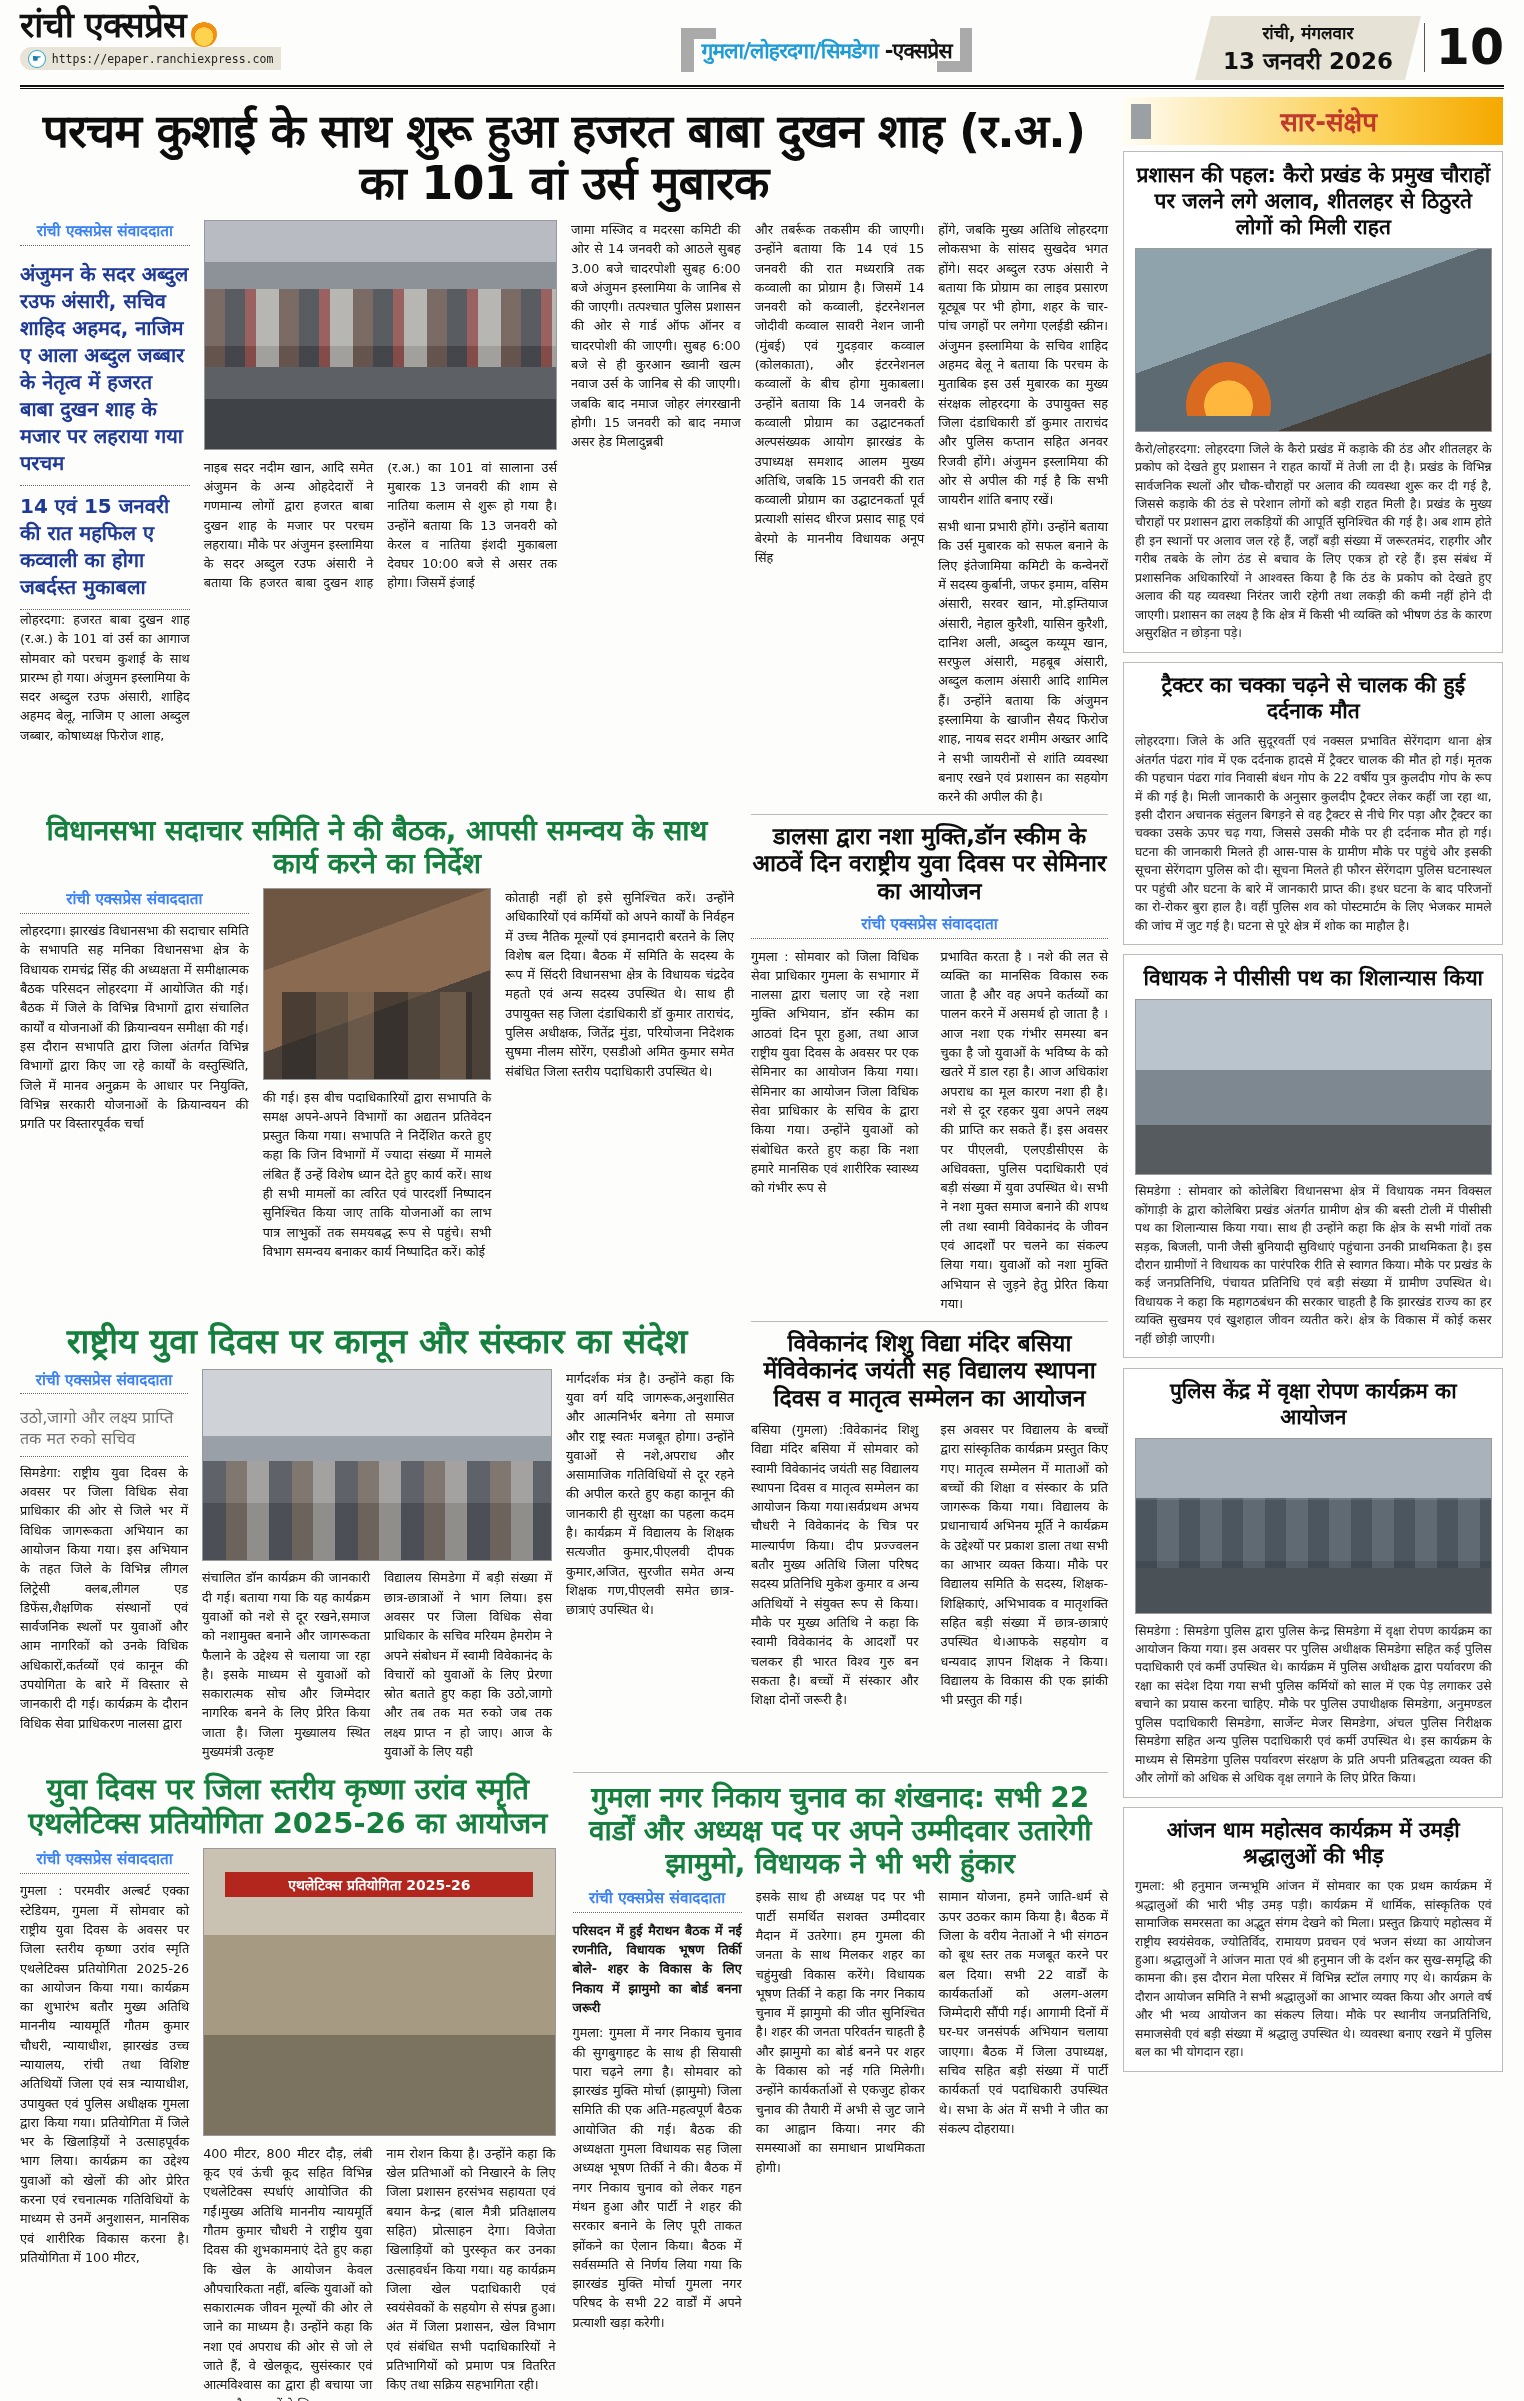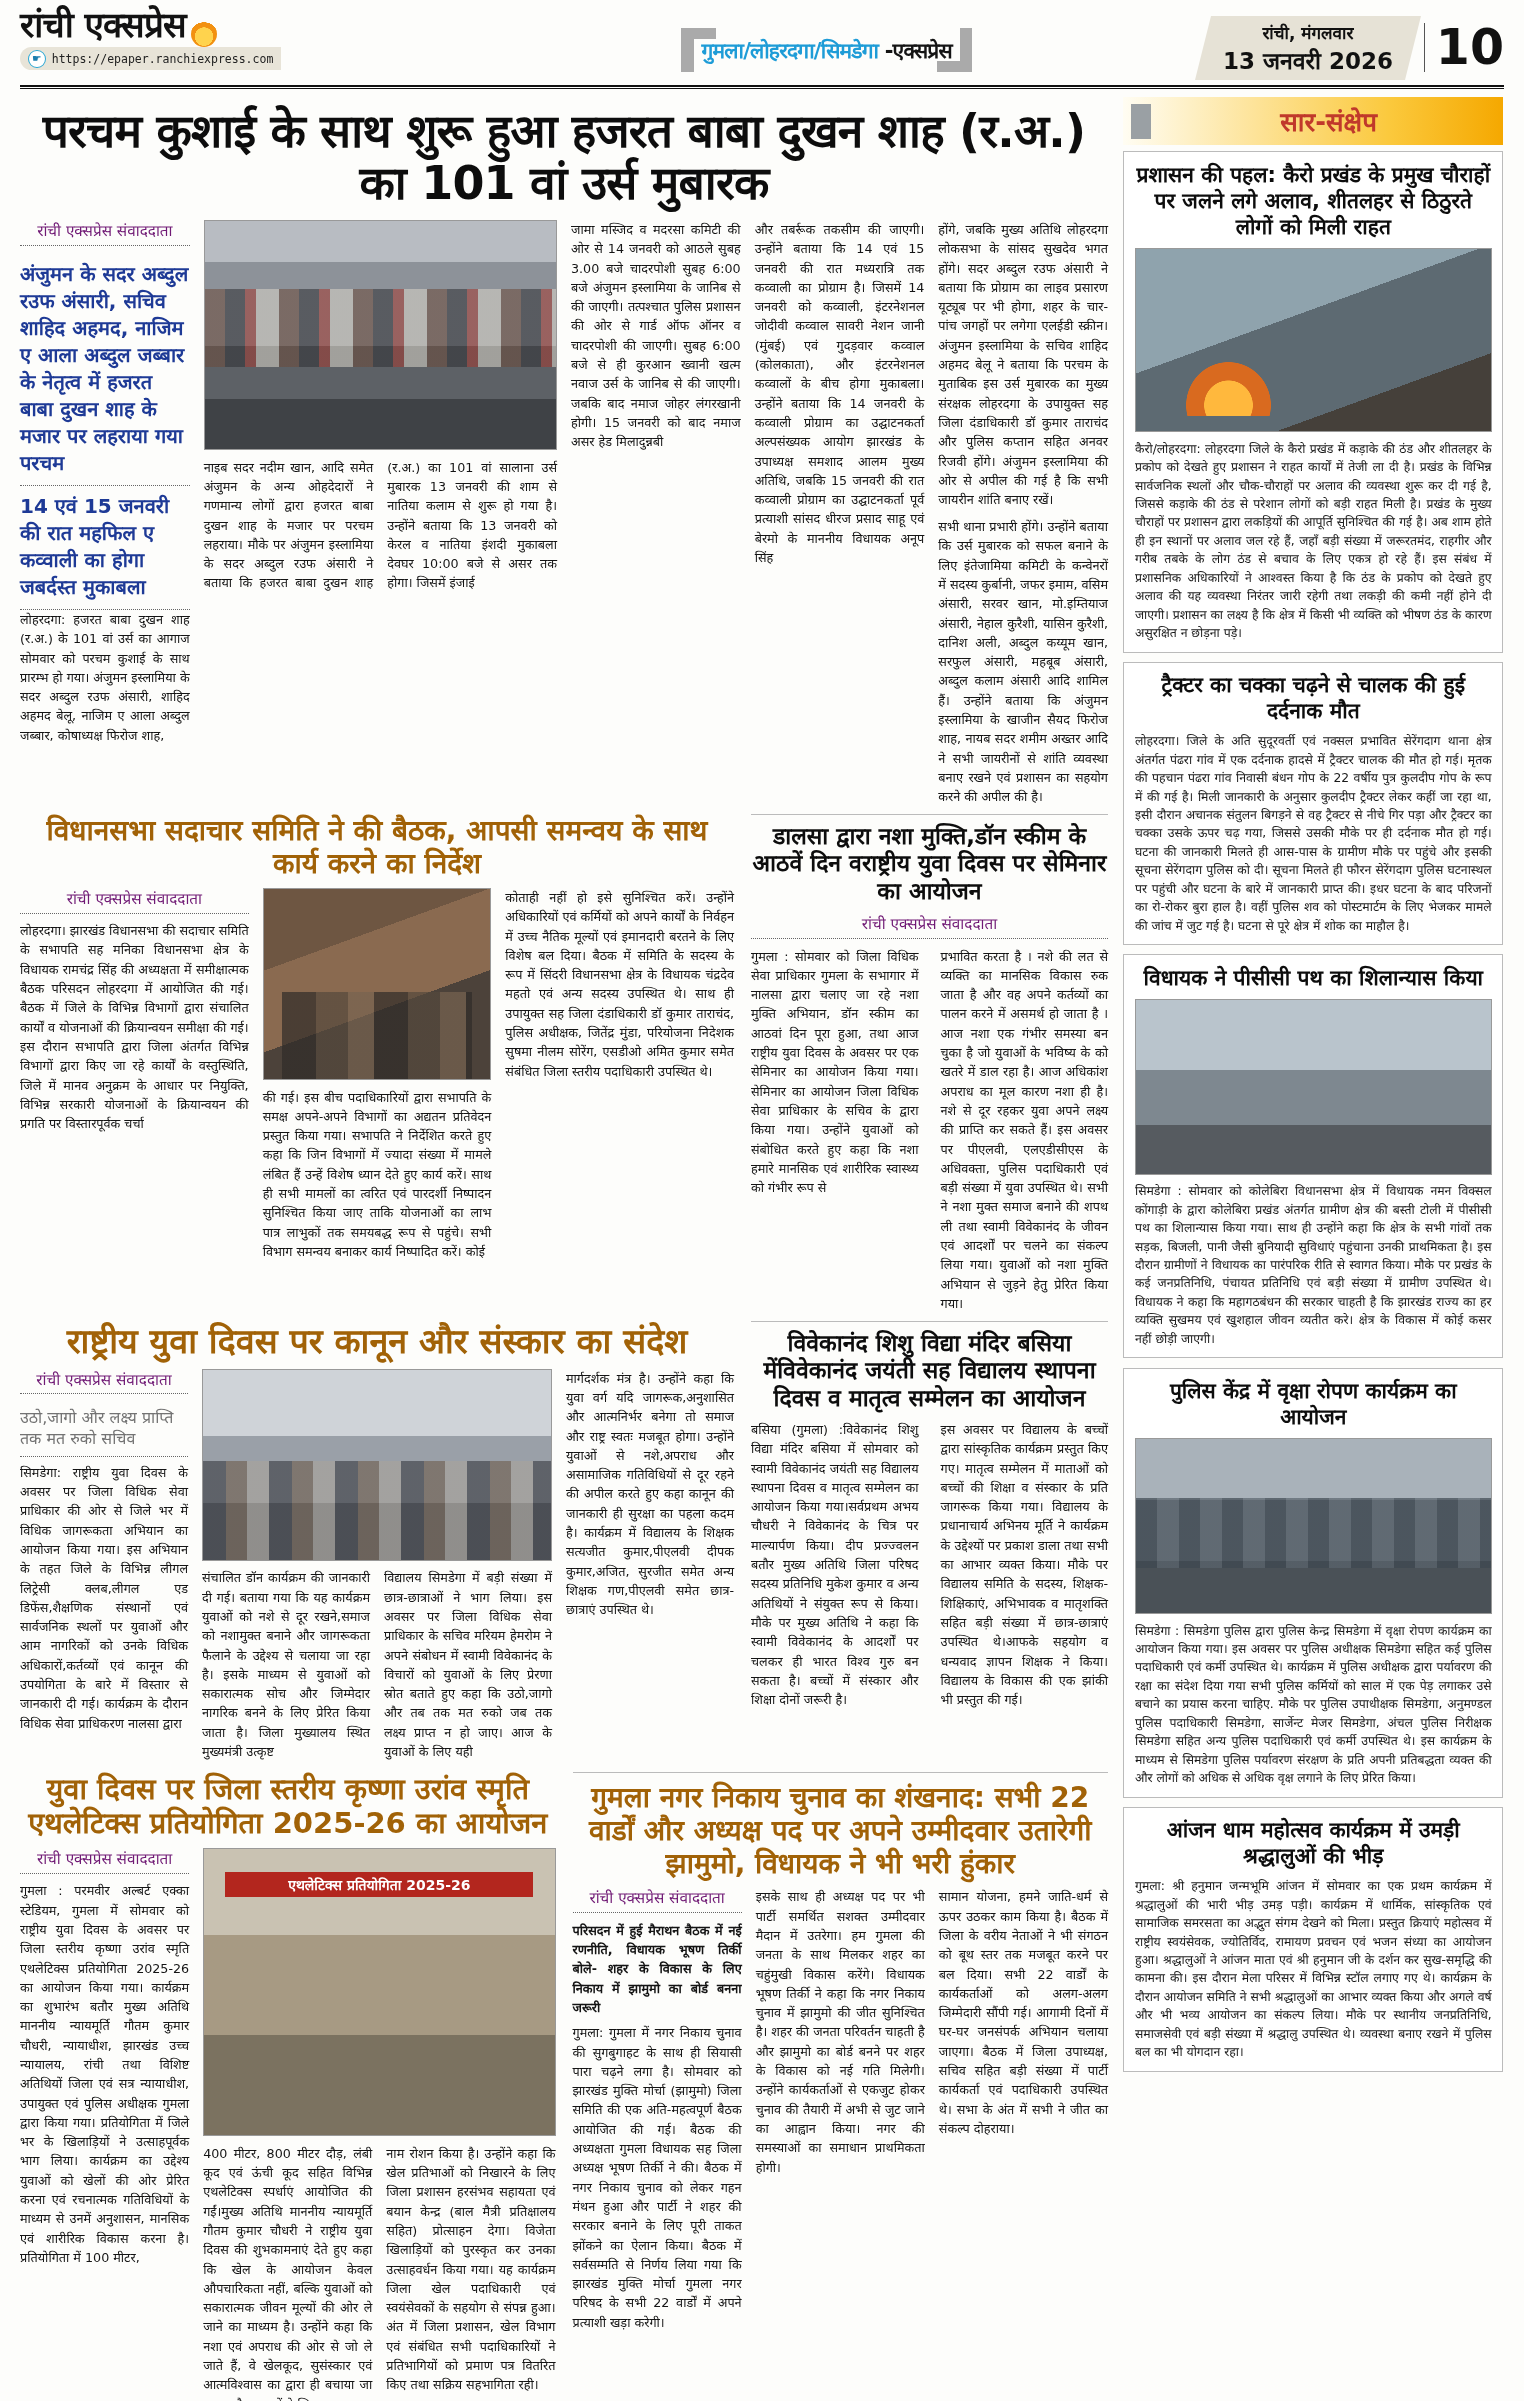--- a/index.html
+++ b/index.html
@@ -33,24 +33,24 @@
   .page-num { font-size:49px; font-weight:800; color:#111; border-left:1.5px solid #555; padding-left:10.7px; line-height:1; }
   .header-rule { border-top:2.3px solid #111; border-bottom:0.8px solid #111; height:4.6px; margin:3.1px 0 7.7px 0; }
 
   
   .content { display:grid; grid-template-columns: 1088px 380px; gap:15.3px; }
 
   section.story { border-top:0.8px solid #bbb; padding-top:6.1px; margin-top:7.7px; }
   section.story:first-child { border-top:none; margin-top:0; }
 
   .headline-xl { font-size:46px; font-weight:800; color:#0d0d0d; text-align:center; line-height:1.12; letter-spacing:-0.8px; margin:3.1px 0 10.7px 0; }
-  .headline-lg { font-size:28px; font-weight:800; color:#a16207; text-align:center; line-height:1.18; margin:1.5px 0 7.7px 0; }
+  .headline-lg { font-size:28px; font-weight:800; color:#15803d; text-align:center; line-height:1.18; margin:1.5px 0 7.7px 0; }
   .headline-md { font-size:23px; font-weight:800; color:#0d0d0d; text-align:center; line-height:1.2; margin:1.5px 0 7.7px 0; }
 
-  .byline { font-size:15.3px; font-weight:400; text-align:center; color:#701a75; padding-bottom:4.6px; border-bottom:0.8px dotted #666; margin-bottom:7.7px; }
+  .byline { font-size:15.3px; font-weight:700; text-align:center; color:#3b82f6; padding-bottom:4.6px; border-bottom:0.8px dotted #666; margin-bottom:7.7px; }
   .standfirst { color:#1e3a96; font-size:20px; font-weight:700; line-height:1.35; padding:7.7px 0; border-bottom:0.8px dotted #666; }
   .standfirst.first { border-top:0; }
   .body-txt { font-size:12.7px; line-height:1.52; text-align:justify; color:#141414; }
 
   .cols-6 { display:grid; grid-template-columns:repeat(6,1fr); gap:14px; }
   .cols-4 { display:grid; grid-template-columns:repeat(4,1fr); gap:14px; }
   .cols-3 { display:grid; grid-template-columns:repeat(3,1fr); gap:14px; }
   .cols-2 { display:grid; grid-template-columns:repeat(2,1fr); gap:22px; }
   .span-2 { grid-column:span 2; }
   .twocol { columns:2; column-gap:14px; }

